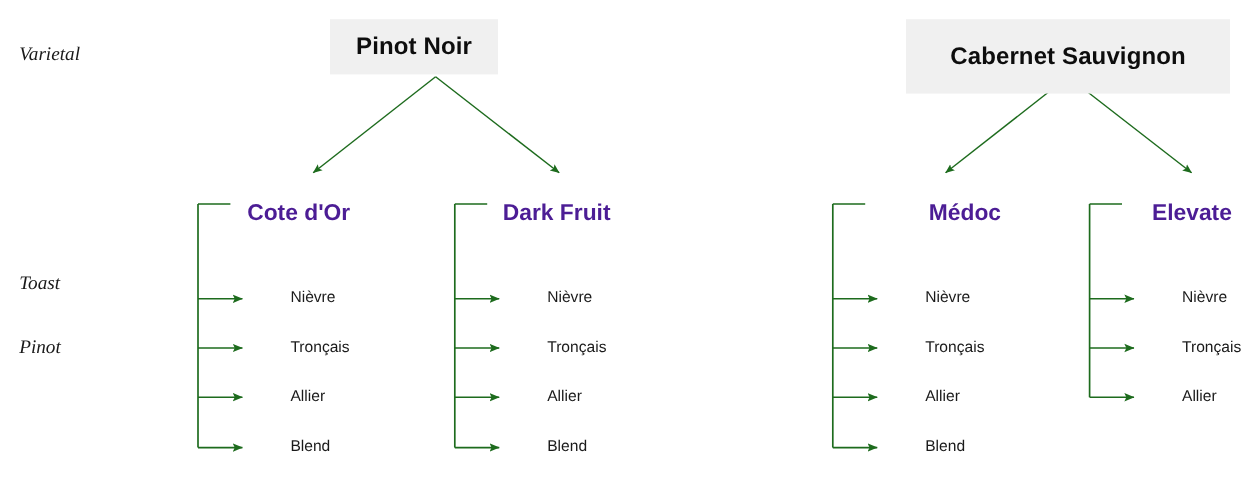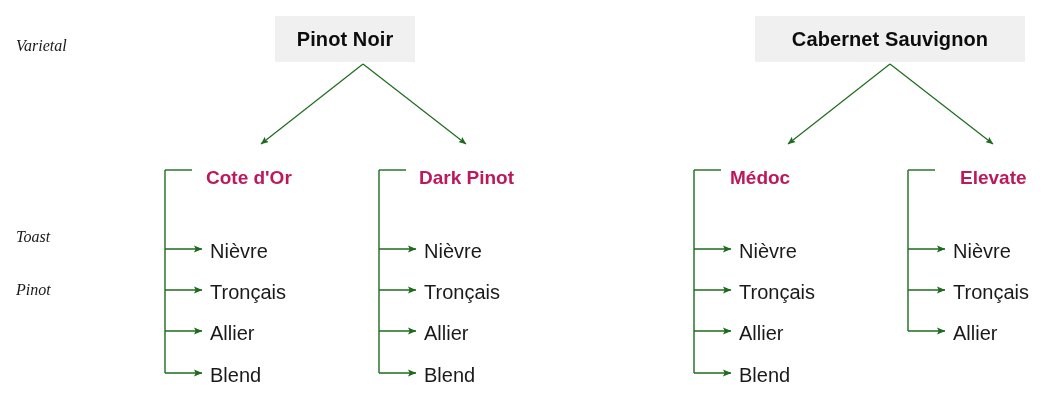--- a/index.html
+++ b/index.html
@@ -43,32 +43,33 @@
     font-size: 20px;
     color: #0d0d0d;
     white-space: nowrap;
     letter-spacing: 0.1px;
   }
   .toast-label {
     position: absolute;
     font-family: "Liberation Sans", sans-serif;
     font-weight: bold;
     font-size: 19px;
-    color: #be185d;
+    color: #4c1d95;
     white-space: nowrap;
     line-height: 1;
   }
   .forest-label {
     position: absolute;
     font-family: "Liberation Sans", sans-serif;
     font-weight: normal;
-    font-size: 20px;
+    font-size: 13px;
     color: #1a1a1a;
     white-space: nowrap;
     line-height: 1;
+    margin-left: 32px;
   }
 </style>
 </head>
 <body>
 
 <div id="page">
 
   <svg id="svg-layer" viewBox="0 0 1049 400" width="1049" height="400">
       <defs>
         <marker id="arrowhead" markerWidth="7" markerHeight="7" refX="6.2" refY="3" orient="auto" markerUnits="strokeWidth">
@@ -104,26 +105,26 @@
       <line x1="908" y1="331" x2="945" y2="331" stroke="#1d6b1d" stroke-width="1.3" marker-end="url(#arrowhead)"></line>
     </svg>
 
   <div id="row-labels">
       <div class="row-label" style="left: 16px; top: 38px;">Varietal</div>
       <div class="row-label" style="left: 16px; top: 181px; margin-top: 48px;">Toast</div>
       <div class="row-label" style="left: 16px; top: 282px;">Pinot</div>
     </div>
   <div id="varietal-boxes">
       <div class="varietal-box" style="left: 275px; top: 16px; width: 140px; height: 46px; background: rgb(240, 240, 240);">Pinot Noir</div>
-      <div class="varietal-box" style="left: 755px; top: 16px; width: 270px; height: 46px; background: rgb(240, 240, 240);">Cabernet Sauvignon</div>
+      <div class="varietal-box" style="left: 755px; top: 16px; width: 270px; height: 62px; background: rgb(240, 240, 240);">Cabernet Sauvignon</div>
     </div>
   <div id="toast-labels">
       <div class="toast-label" style="left: 206px; top: 168px;">Cote d'Or</div>
-      <div class="toast-label" style="left: 419px; top: 168px;">Dark Pinot</div>
-      <div class="toast-label" style="left: 730px; top: 168px; text-align: center;">Médoc</div>
+      <div class="toast-label" style="left: 419px; top: 168px;">Dark Fruit</div>
+      <div class="toast-label" style="left: 774px; top: 168px; text-align: center;">Médoc</div>
       <div class="toast-label" style="left: 960px; top: 168px;">Elevate</div>
     </div>
   <div id="forest-labels">
       <div class="forest-label" style="left: 210px; top: 241px;">Nièvre</div>
       <div class="forest-label" style="left: 210px; top: 282px;">Tronçais</div>
       <div class="forest-label" style="left: 210px; top: 323px;">Allier</div>
       <div class="forest-label" style="left: 210px; top: 365px;">Blend</div>
       <div class="forest-label" style="left: 424px; top: 241px;">Nièvre</div>
       <div class="forest-label" style="left: 424px; top: 282px;">Tronçais</div>
       <div class="forest-label" style="left: 424px; top: 323px;">Allier</div>

